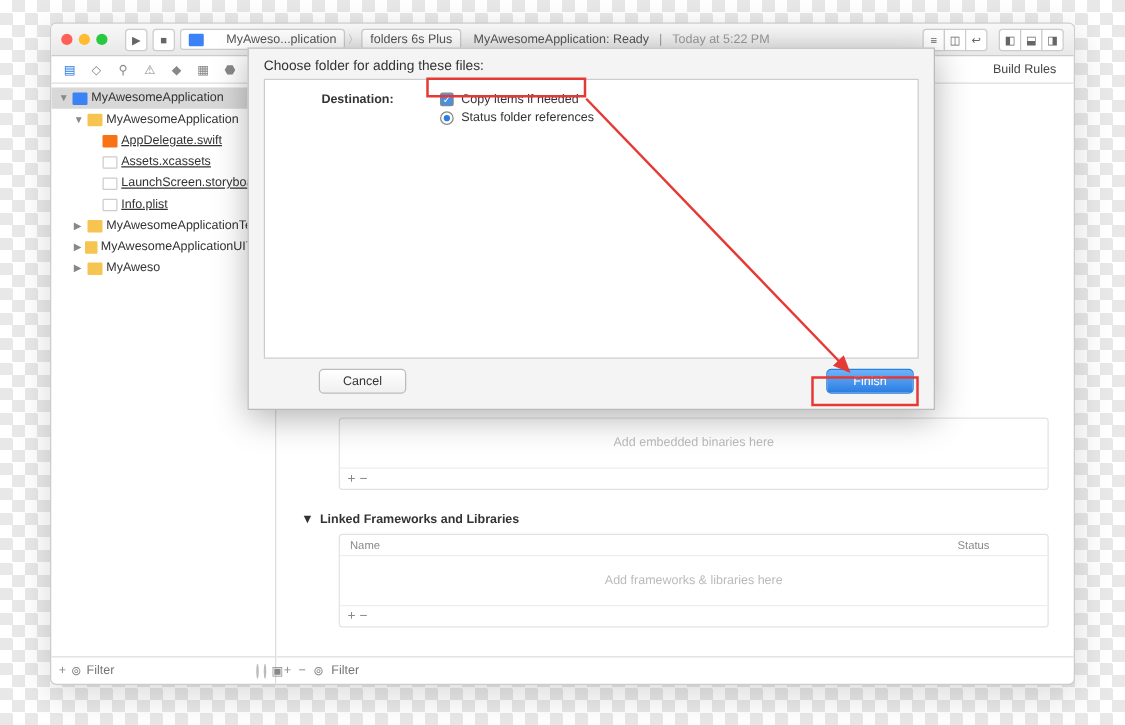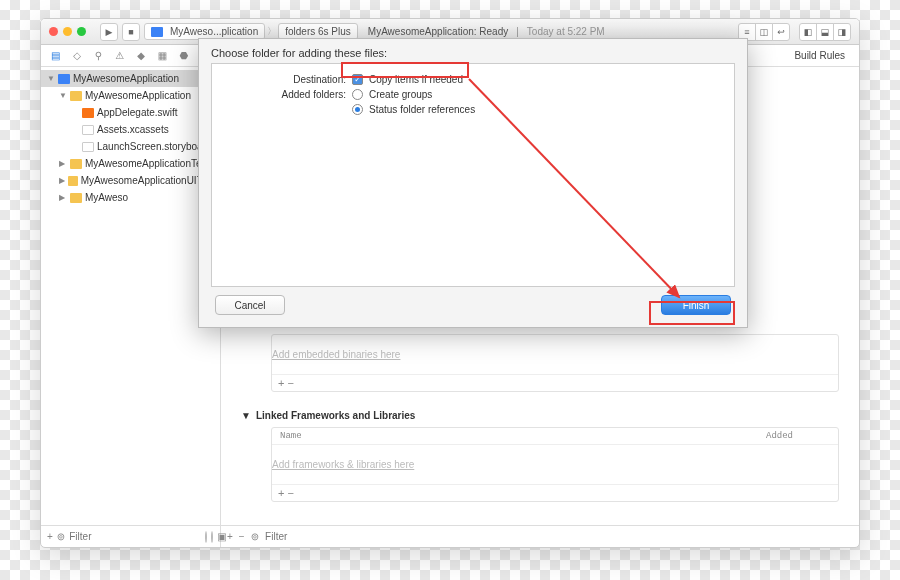--- a/index.html
+++ b/index.html
@@ -6,78 +6,78 @@
 body { width: 900px; height: 580px; background: repeating-conic-gradient(#e8e8e8 0% 25%, #fff 0% 50%) 50% / 20px 20px; overflow: hidden; position: relative; }
 .window { position: absolute; left: 40px; top: 18px; width: 820px; height: 530px; background: #fff; border: 1px solid #ccc; border-radius: 5px; box-shadow: 0 8px 30px rgba(0,0,0,0.15); display: flex; flex-direction: column; overflow: hidden; }
 
 
 .toolbar { height: 26px; background: linear-gradient(#f8f8f8,#e8e8e8); border-bottom: 1px solid #ccc; display: flex; align-items: center; gap: 4px; padding: 0 8px; font-size: 10px; color: #555; }
 .traffic { display: flex; gap: 5px; margin-right: 10px; }
 .traffic span { width: 9px; height: 9px; border-radius: 50%; display: block; }
 .red { background:#ff5f57; } .yellow { background:#febc2e; } .green { background:#28c840; }
 .tb-btn { width: 18px; height: 18px; border: 1px solid #ccc; border-radius: 3px; display:flex; align-items:center; justify-content:center; font-size:9px; color:#666; background:#fff; }
 .bc { display:flex; align-items:center; gap:2px; }
-.bc-seg { padding: 2px 6px; border:1px solid #ccc; border-radius:3px; background:#fff; display:flex; align-items:center; gap:7px; }
+.bc-seg { padding: 2px 6px; border:1px solid #ccc; border-radius:3px; background:#fff; display:flex; align-items:center; gap:18px; }
 .bc-sep { color:#aaa; font-size:9px; }
 .status { margin-left: 6px; color:#555; }
 .dim { color:#999; }
 .spacer { flex:1; }
 .tb-group { display:flex; gap:0; }
 .tb-group .tb-btn { border-radius:0; margin-left:-1px; }
 .tb-group .tb-btn:first-child { border-radius:3px 0 0 3px; }
 .tb-group .tb-btn:last-child { border-radius:0 3px 3px 0; }
 
 
 .body { flex:1; display:flex; min-height:0; }
 .sidebar { width: 180px; border-right:1px solid #ddd; display:flex; flex-direction:column; font-size:10px; color:#333; }
 .nav-tabs { height:22px; border-bottom:1px solid #ddd; display:flex; align-items:center; justify-content:space-around; padding:0 4px; }
 .nav-tabs span { width:14px; height:14px; display:flex; align-items:center; justify-content:center; color:#888; font-size:10px; }
 .nav-tabs .active { color:#2a7de1; }
 .tree { flex:1; overflow:auto; padding: 3px 0; }
 .tree-item { display:flex; align-items:center; gap:3px; height:17px; padding-left: 6px; white-space:nowrap; }
 .tree-item.sel { background:#d8d8d8; }
-.ind1 { padding-left: 18px; } .ind2 { padding-left: 30px; }
+.ind1 { padding-left: 18px; } .ind2 { padding-left: 30px; text-decoration: underline; }
 .disc { font-size:8px; color:#888; width:8px; }
 .ico { width:12px; height:10px; border-radius:1px; display:inline-block; }
 .ico-proj { background:#3b82f6; }
 .ico-folder { background:#f5c451; }
 .ico-swift { background:#f97316; }
 .ico-sb { background:#fff; border:1px solid #ccc; }
 .ico-xc { background:#fff; border:1px solid #ccc; }
 .ico-plist { background:#fff; border:1px solid #ccc; }
 .sb-footer { height:22px; border-top:1px solid #ddd; display:flex; align-items:center; gap:4px; padding:0 6px; font-size:10px; color:#888; }
 .sb-footer input { flex:1; border:none; outline:none; font-size:10px; background:transparent; }
 .circ { width:12px; height:12px; border:1px solid #bbb; border-radius:50%; }
 
 
 .main { flex:1; display:flex; flex-direction:column; position:relative; }
 .tabbar { height:22px; border-bottom:1px solid #ddd; display:flex; align-items:center; justify-content:flex-end; padding:0 14px; font-size:10px; color:#444; }
 .content { flex:1; overflow:auto; padding: 14px 20px; font-size:10px; color:#444; }
 .section { margin-top: 6px; }
 .sec-head { font-weight:600; font-size:10px; color:#333; display:flex; align-items:center; gap:5px; margin-bottom:6px; }
 .sec-body { margin-left: 30px; border:1px solid #e2e2e2; border-radius:3px; }
 .tbl-head { display:flex; font-size:9px; color:#888; border-bottom:1px solid #eee; }
-.tbl-head div { padding:3px 8px;font-family:Liberation Mono, monospace; }
-.tbl-empty { text-align:left; color:#bbb; padding: 14px 0; font-size:10px;text-decoration:underline; }
+.tbl-head div { padding:3px 8px; }
+.tbl-empty { text-align:center; color:#bbb; padding: 14px 0; font-size:10px; }
 .tbl-foot { border-top:1px solid #eee; padding:2px 6px; color:#888; font-size:11px; }
 .main-footer { height:22px; border-top:1px solid #ddd; display:flex; align-items:center; gap:6px; padding:0 6px; font-size:10px; color:#888; }
 .main-footer input { border:none; outline:none; font-size:10px; background:transparent; width:60px; }
 
 
 .dialog { position:absolute; left:198px; top:38px; width:550px; height:290px; background:#f4f4f4; border:1px solid #bbb; box-shadow:0 6px 26px rgba(0,0,0,0.3); display:flex; flex-direction:column; font-size:11px; color:#333; }
 .dlg-title { padding: 8px 12px 4px; font-size:11px; }
 .dlg-body { flex:1; margin: 0 12px 8px; background:#fff; border:1px solid #ccc; padding: 10px 14px; position:relative; }
 .row { display:flex; align-items:center; gap:6px; margin-bottom:4px; }
-.row-label { width:120px; text-align:right; font-size:10px; color:#333; }
+.row-label { width:120px; text-align:center; font-size:10px; color:#333;font-weight:bold; }
 .chk { width:11px; height:11px; border:1px solid #888; border-radius:2px; background:#4a90e2; color:#fff; font-size:8px; display:flex; align-items:center; justify-content:center; }
 .radio { width:11px; height:11px; border:1px solid #888; border-radius:50%; display:flex; align-items:center; justify-content:center; }
 .radio.on::after { content:''; width:5px; height:5px; border-radius:50%; background:#2a7de1; }
 .opt-label { font-size:10px; }
 .dlg-foot { display:flex; justify-content:space-between; padding: 0 16px 12px; }
-.dbtn { min-width:70px; height:20px; border:1px solid #bbb; border-radius:4px; background:linear-gradient(#fff,#f0f0f0); font-size:10px; display:flex; align-items:center; justify-content:center; }
+.dbtn { min-width:70px; height:20px; border:1px solid #bbb; border-radius:4px; background:linear-gradient(#fff,#f0f0f0); font-size:10px; display:flex; align-items:center; justify-content:center;margin-left:40px; }
 .dbtn.primary { background:linear-gradient(#6cb3fa,#2a7de1); color:#fff; border-color:#2a7de1;text-align:center; }
 
 
 .hl { position:absolute; border:2px solid #e53935; pointer-events:none; }
 .arrow-svg { position:absolute; pointer-events:none; }
 </style>
 </head>
 <body>
 
 <div class="window">
@@ -148,20 +148,25 @@
           <div class="tree-item ind2">
             <span class="disc"></span>
             <span class="ico ico-xc"></span>
             <span>Assets.xcassets</span>
           </div>
           <div class="tree-item ind2">
             <span class="disc"></span>
             <span class="ico ico-sb"></span>
             <span>LaunchScreen.storyboard</span>
           </div>
+          <div class="tree-item ind2">
+            <span class="disc"></span>
+            <span class="ico ico-plist"></span>
+            <span>Info.plist</span>
+          </div>
           <div class="tree-item ind1">
             <span class="disc">▶</span>
             <span class="ico ico-folder"></span>
             <span>MyAwesomeApplicationTests</span>
           </div>
           <div class="tree-item ind1">
             <span class="disc">▶</span>
             <span class="ico ico-folder"></span>
             <span>MyAwesomeApplicationUITests</span>
           </div>
@@ -198,21 +203,21 @@
           </div>
         </div>
         <div class="section" style="margin-top:18px">
           <div class="sec-head">
               <span>▼</span>
               <span>Linked Frameworks and Libraries</span>
             </div>
           <div class="sec-body">
             <div class="tbl-head">
                 <div style="flex:1">Name</div>
-                <div style="width:80px">Added</div>
+                <div style="width:80px">Status</div>
               </div>
             <div class="tbl-empty">Add frameworks &amp; libraries here</div>
             <div class="tbl-foot"><span>+</span> <span>−</span></div>
           </div>
         </div>
       </div>
       <div class="main-footer">
         <span>+</span>
         <span>−</span>
         <span>⊚</span>
@@ -222,25 +227,20 @@
   </div>
 </div>
 
 <div class="dialog">
   <div class="dlg-title">Choose folder for adding these files:</div>
   <div class="dlg-body">
     <div class="row">
       <div class="row-label">Destination:</div>
       <div class="chk">✓</div>
       <span class="opt-label">Copy items if needed</span>
-    </div>
-    <div class="row">
-      <div class="row-label">Added folders:</div>
-      <div class="radio"></div>
-      <span class="opt-label">Create groups</span>
     </div>
     <div class="row">
       <div class="row-label"></div>
       <div class="radio on"></div>
       <span class="opt-label">Status folder references</span>
     </div>
   </div>
   <div class="dlg-foot">
     <div class="dbtn">Cancel</div>
     <div class="dbtn primary">Finish</div>

